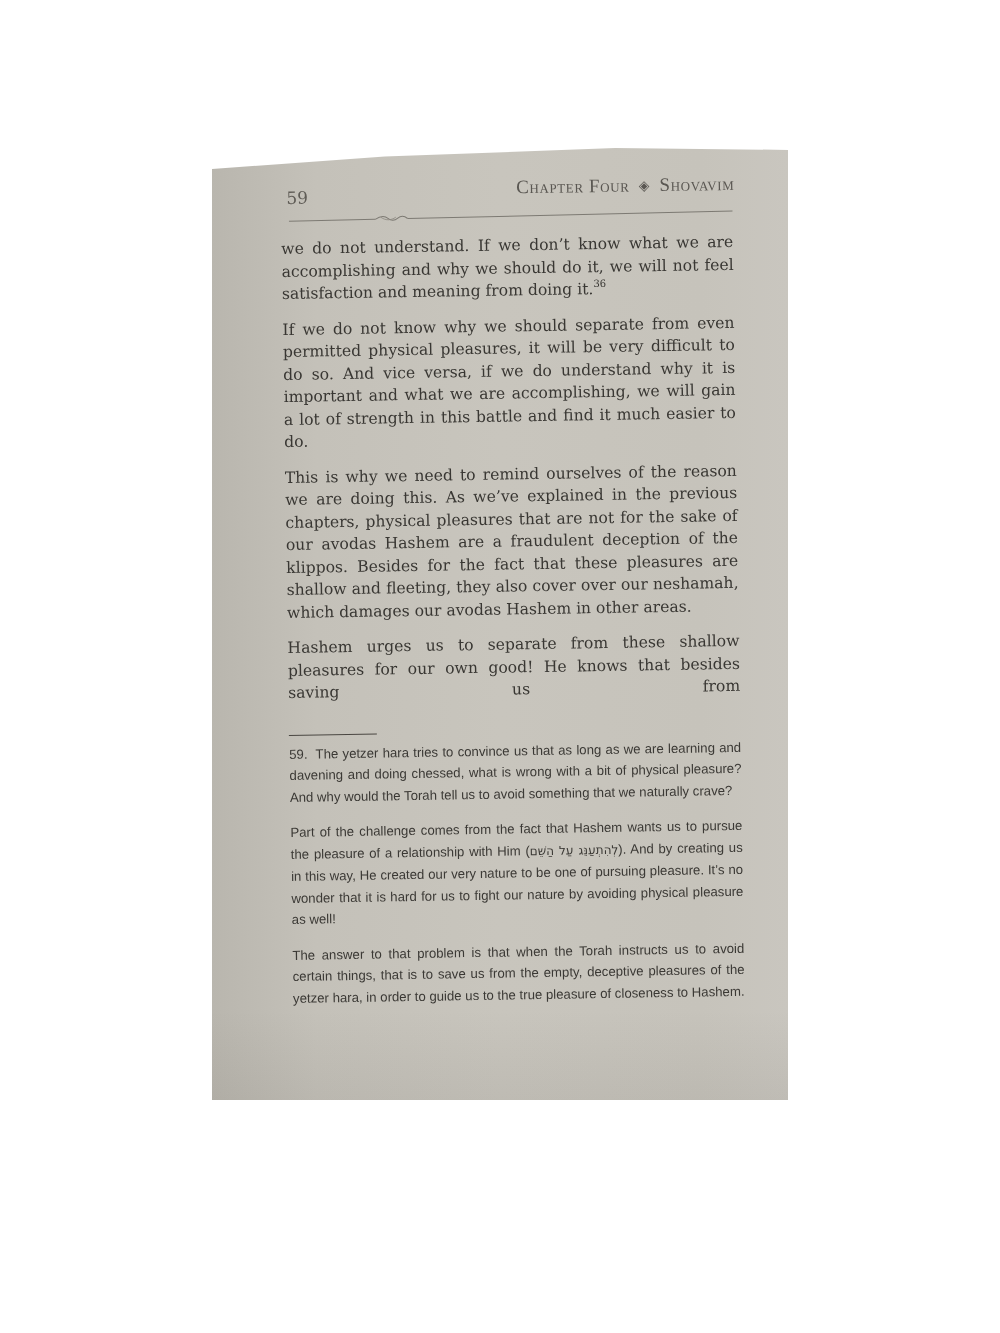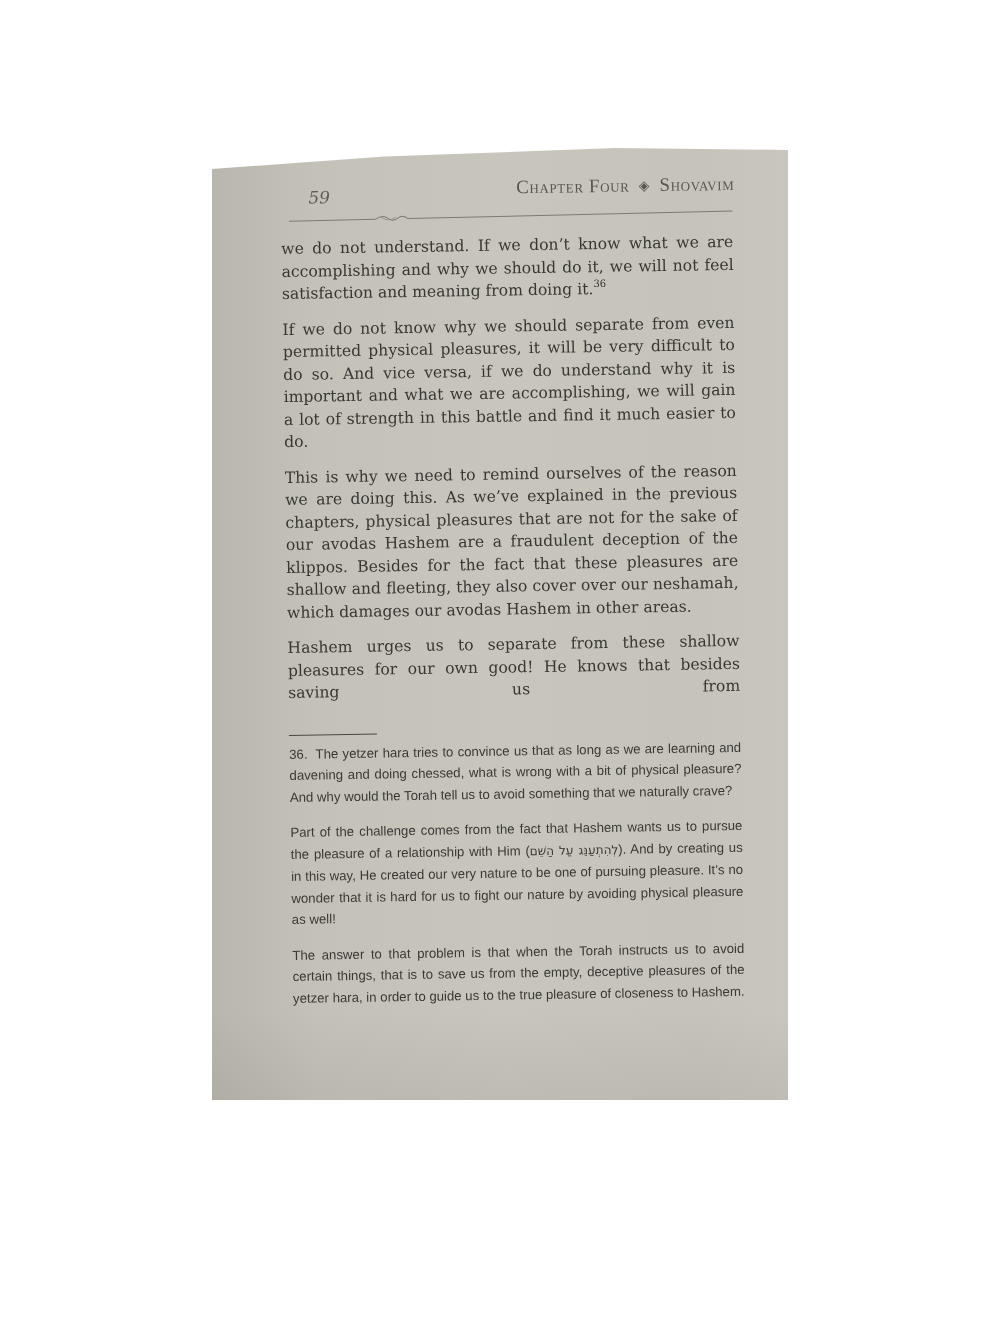--- a/index.html
+++ b/index.html
@@ -36,26 +36,25 @@
       transform: rotate(-0.9deg);
       transform-origin: 0 0;
       color: #3a3834;
     }
     .running-head {
       position: relative;
       height: 48px;
     }
     .folio {
       position: absolute;
-      left: 28px;
+      left: 6px;
       top: 18px;
       font-family: "DejaVu Serif", serif;
       font-size: 17px;
       color: #5f5c56;
-      font-style: italic;
     }
     .chapter-title {
       position: absolute;
       right: -2px;
       top: 10px;
       font-family: "Liberation Serif", serif;
       font-size: 19px;
       font-variant: small-caps;
       letter-spacing: 0.6px;
       color: #5a5752;
@@ -140,19 +139,19 @@
     <div class="body-text">
       <p><span>we do not understand. If we don’t know what we are accomplishing and why we should do it, we will not feel satisfaction and meaning from doing it.</span><sup class="fnref">36</sup></p>
       <p>If we do not know why we should separate from even permitted physical pleasures, it will be very difficult to do so. And vice versa, if we do understand why it is important and what we are accomplishing, we will gain a lot of strength in this battle and find it much easier to do.</p>
       <p>This is why we need to remind ourselves of the reason we are doing this. As we’ve explained in the previous chapters, physical pleasures that are not for the sake of our avodas Hashem are a fraudulent deception of the klippos. Besides for the fact that these pleasures are shallow and fleeting, they also cover over our neshamah, which damages our avodas Hashem in other areas.</p>
       <p style="text-align-last: justify;">Hashem urges us to separate from these shallow pleasures for our own good! He knows that besides saving us from</p>
     </div>
 
     <div class="footnote-rule"></div>
 
     <div class="footnotes">
-      <p><span class="fn-num">36.</span><span>The yetzer hara tries to convince us that as long as we are learning and davening and doing chessed, what is wrong with a bit of physical pleasure? And why would the Torah tell us to avoid something that we naturally crave?</span></p>
+      <p><span class="fn-num">59.</span><span>The yetzer hara tries to convince us that as long as we are learning and davening and doing chessed, what is wrong with a bit of physical pleasure? And why would the Torah tell us to avoid something that we naturally crave?</span></p>
       <p><span>Part of the challenge comes from the fact that Hashem wants us to pursue the pleasure of a relationship with Him (</span><span class="hebrew" dir="rtl">לְהִתְעַנֵּג עַל הַשֵּׁם</span><span>). And by creating us in this way, He created our very nature to be one of pursuing pleasure. It’s no wonder that it is hard for us to fight our nature by avoiding physical pleasure as well!</span></p>
       <p>The answer to that problem is that when the Torah instructs us to avoid certain things, that is to save us from the empty, deceptive pleasures of the yetzer hara, in order to guide us to the true pleasure of closeness to Hashem.</p>
     </div>
 
   </div>
 </div>
 
 </body></html>

